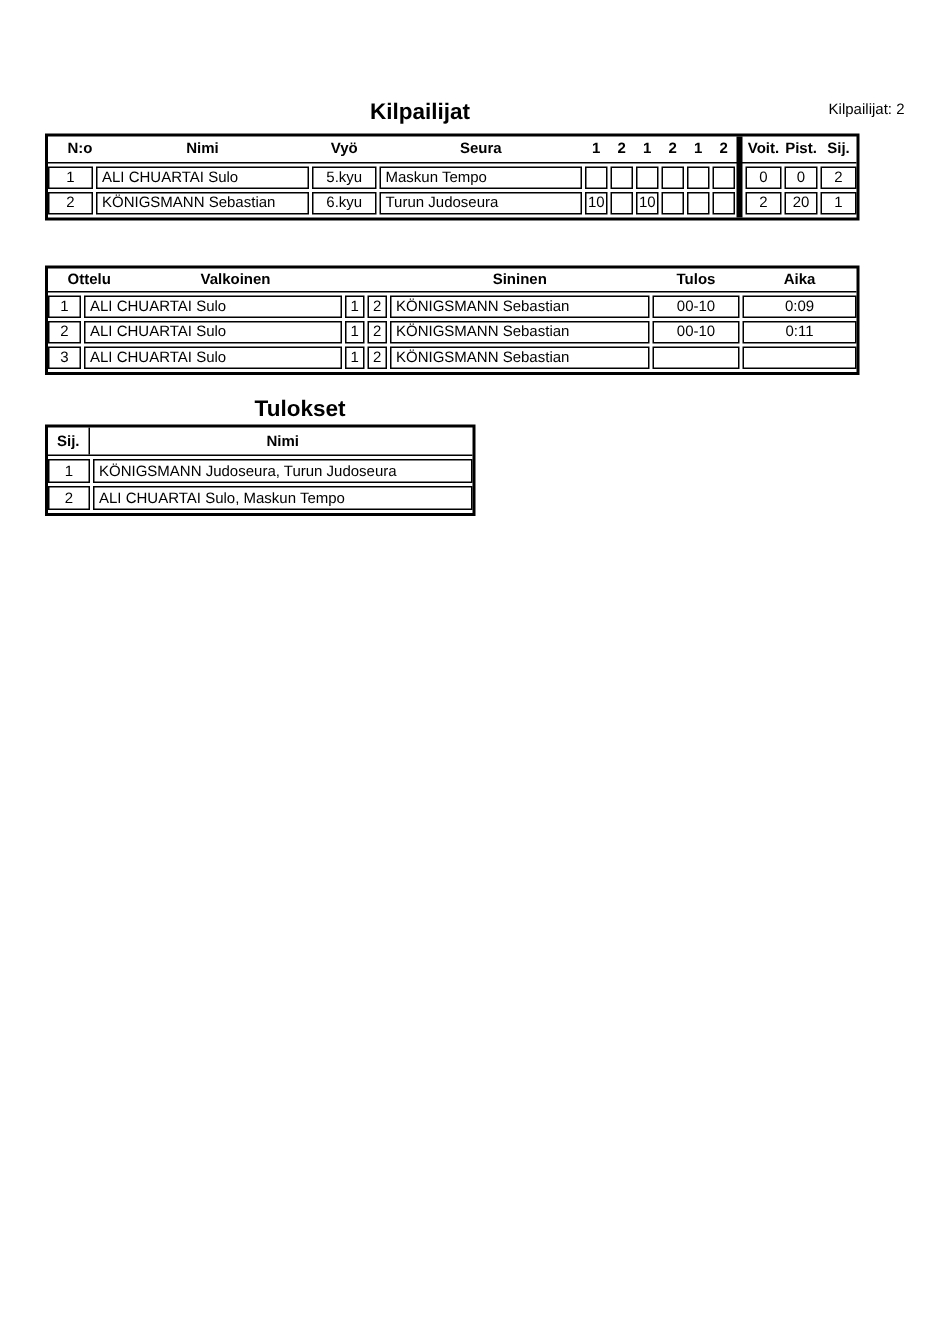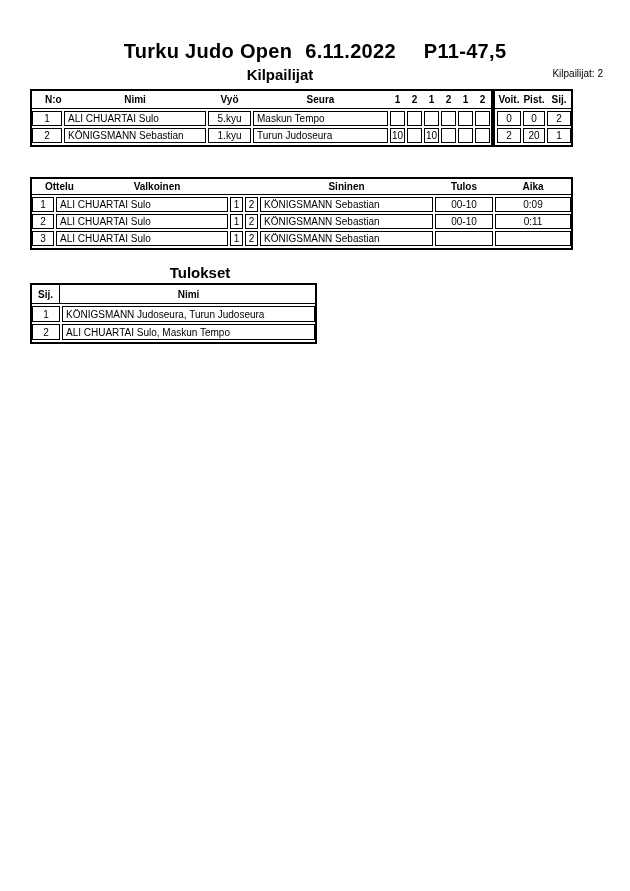--- a/index.html
+++ b/index.html
@@ -59,25 +59,20 @@
 
   
   .hbr { border-right:1px solid #000; }
   .span24 { grid-column:2 / 5; }
 </style>
 </head>
 <body>
 
 <div class="page">
 
-  <div class="title">
-    <span>Turku Judo Open</span>
-    <span class="tdate">6.11.2022</span>
-    <span class="tcat">P11-47,5</span>
-  </div>
 
   <div class="sec-heading" style="left:252px; top:66px;">Kilpailijat</div>
   <div class="count">Kilpailijat: 2</div>
 
   <div class="tbl t1">
     <div class="vsep"></div>
     <div class="trow thead">
       <div class="h hl">N:o</div>
       <div class="h">Nimi</div>
       <div class="h">Vyö</div>
@@ -107,21 +102,21 @@
       <div class="c"></div>
       <div class="sp"></div>
       <div class="c">0</div>
       <div class="c">0</div>
       <div class="c">2</div>
     </div>
 
     <div class="trow drow">
       <div class="c">2</div>
       <div class="c cl">KÖNIGSMANN Sebastian</div>
-      <div class="c">1.kyu</div>
+      <div class="c">6.kyu</div>
       <div class="c cl">Turun Judoseura</div>
       <div class="c">10</div>
       <div class="c"></div>
       <div class="c">10</div>
       <div class="c"></div>
       <div class="c"></div>
       <div class="c"></div>
       <div class="sp"></div>
       <div class="c">2</div>
       <div class="c">20</div>

